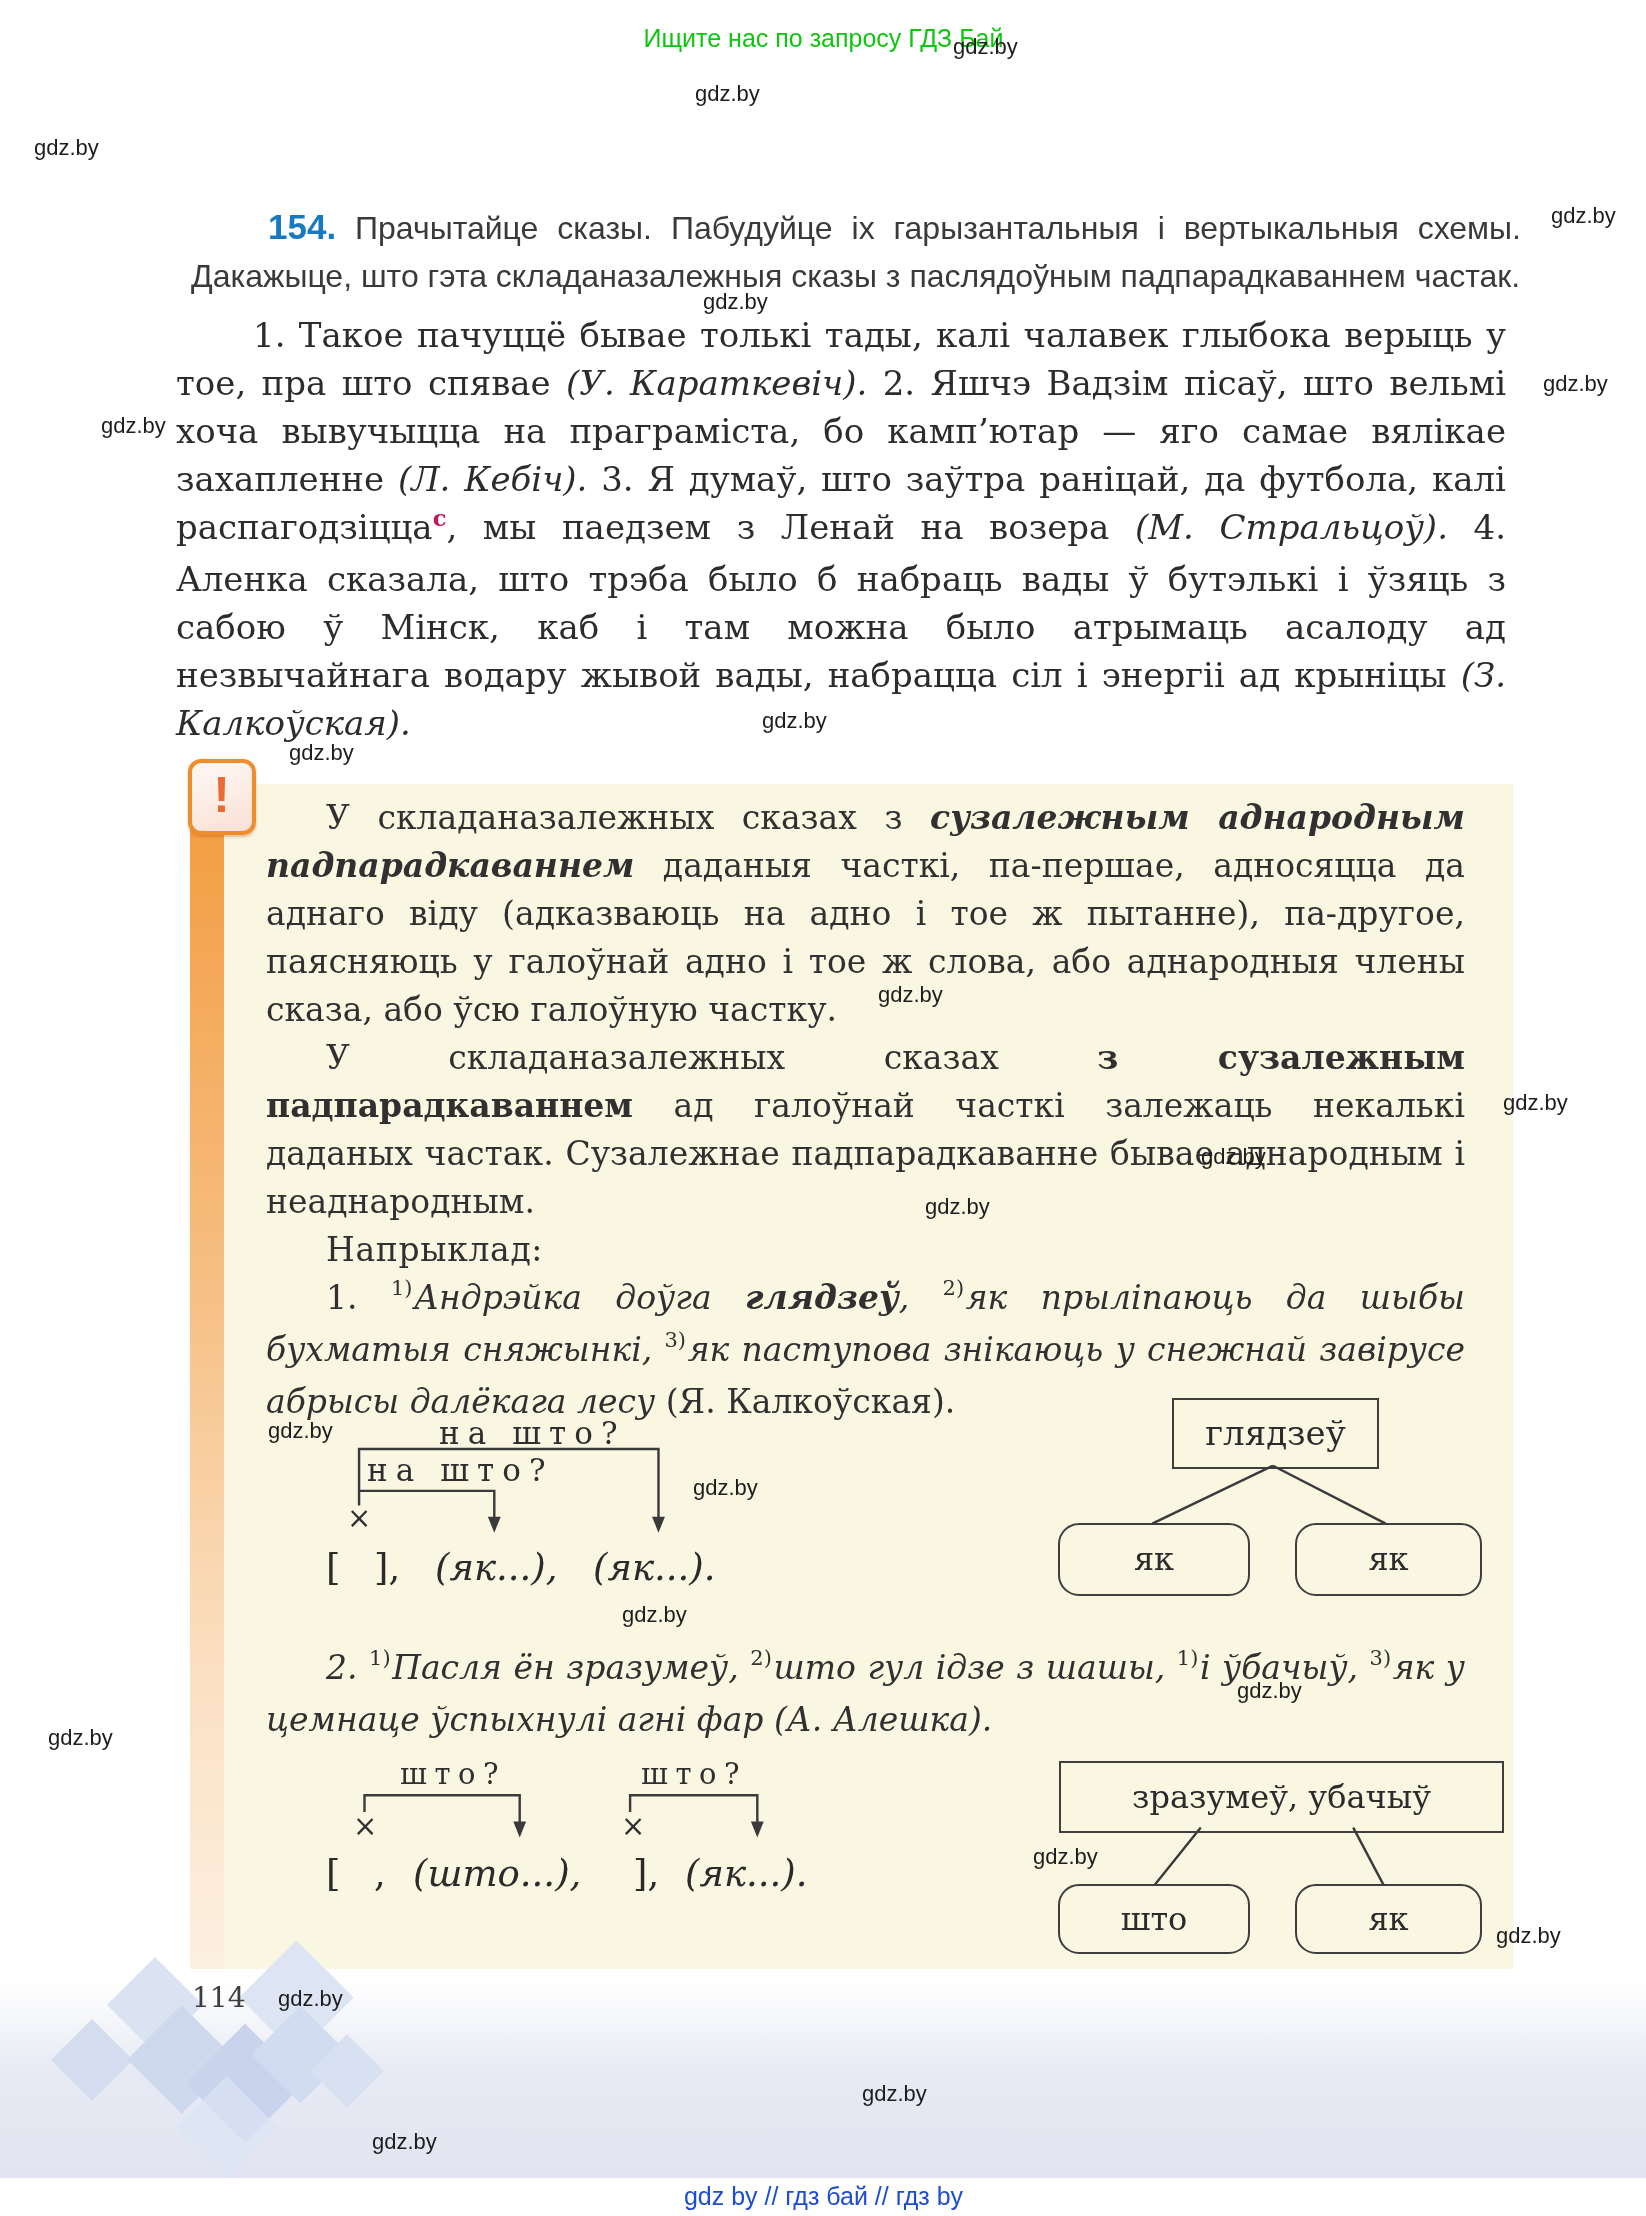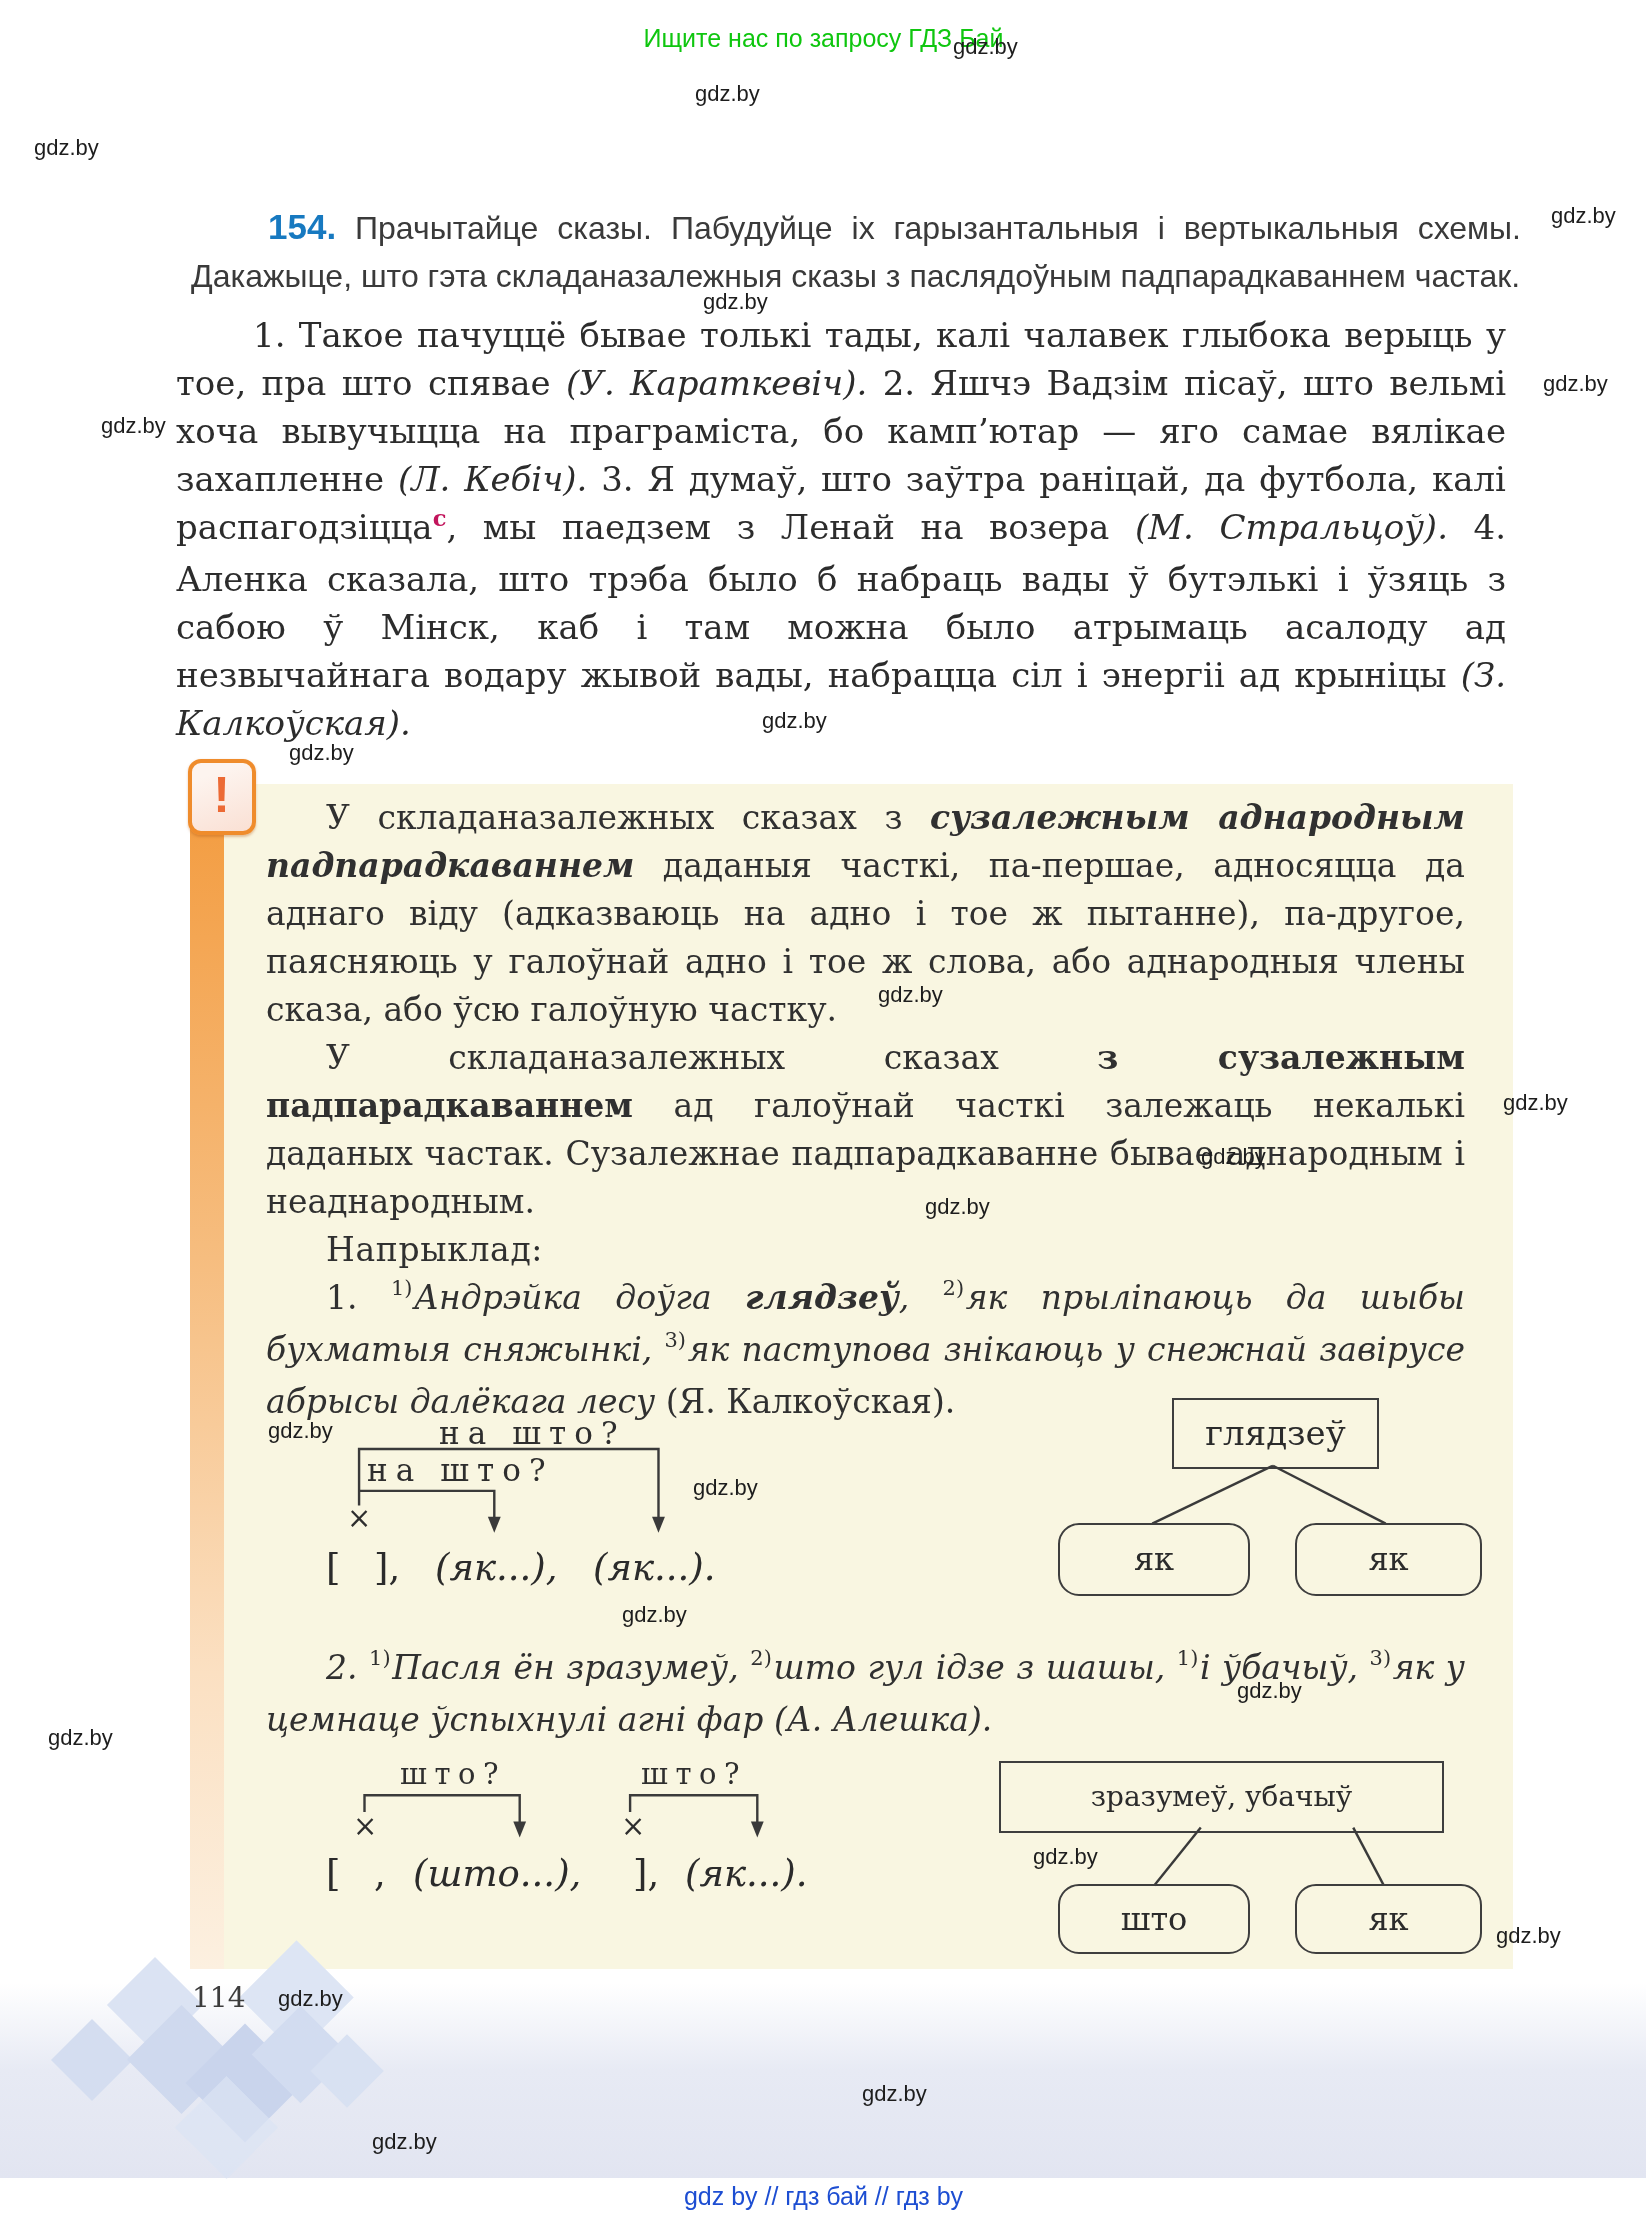--- a/index.html
+++ b/index.html
@@ -48,21 +48,21 @@
   
   .qlabel{position:absolute;font-size:31px;letter-spacing:.26em;color:#2e2e2e;white-space:nowrap;z-index:3;}
   .qlabel2{position:absolute;font-size:29px;letter-spacing:.26em;color:#2e2e2e;white-space:nowrap;z-index:3;}
   .cross{position:absolute;font-size:29px;color:#2e2e2e;z-index:3;}
   .ftok{position:absolute;font-size:37px;color:#2b2b2b;white-space:nowrap;z-index:3;}
   .fit{font-style:italic;}
   .schsvg{position:absolute;z-index:3;}
   .sbox{position:absolute;border:2.4px solid #3e3e3e;background:transparent;text-align:center;
         color:#2b2b2b;z-index:3;}
   .srect1{left:1172px;top:1398px;width:203px;height:67px;line-height:67px;font-size:34px;}
-  .srect2{left:999px;top:1761px;width:441px;height:68px;line-height:68px;font-size:28px;}
+  .srect2{left:1059px;top:1761px;width:441px;height:68px;line-height:68px;font-size:32px;}
   .rnd{border-radius:21px;}
   .sb-l1{left:1058px;top:1523px;width:188px;height:69px;line-height:69px;font-size:32px;}
   .sb-r1{left:1295px;top:1523px;width:183px;height:69px;line-height:69px;font-size:32px;}
   .sb-l2{left:1058px;top:1884px;width:188px;height:66px;line-height:66px;font-size:32px;}
   .sb-r2{left:1295px;top:1884px;width:183px;height:66px;line-height:66px;font-size:32px;}
 
   
   .band{position:absolute;left:0;top:1983px;width:100%;height:195px;z-index:0;
         background:linear-gradient(180deg,rgba(230,233,243,0) 0%,#e7eaf4 45%,#e2e5f1 100%);}
   .diamond{position:absolute;z-index:1;}

